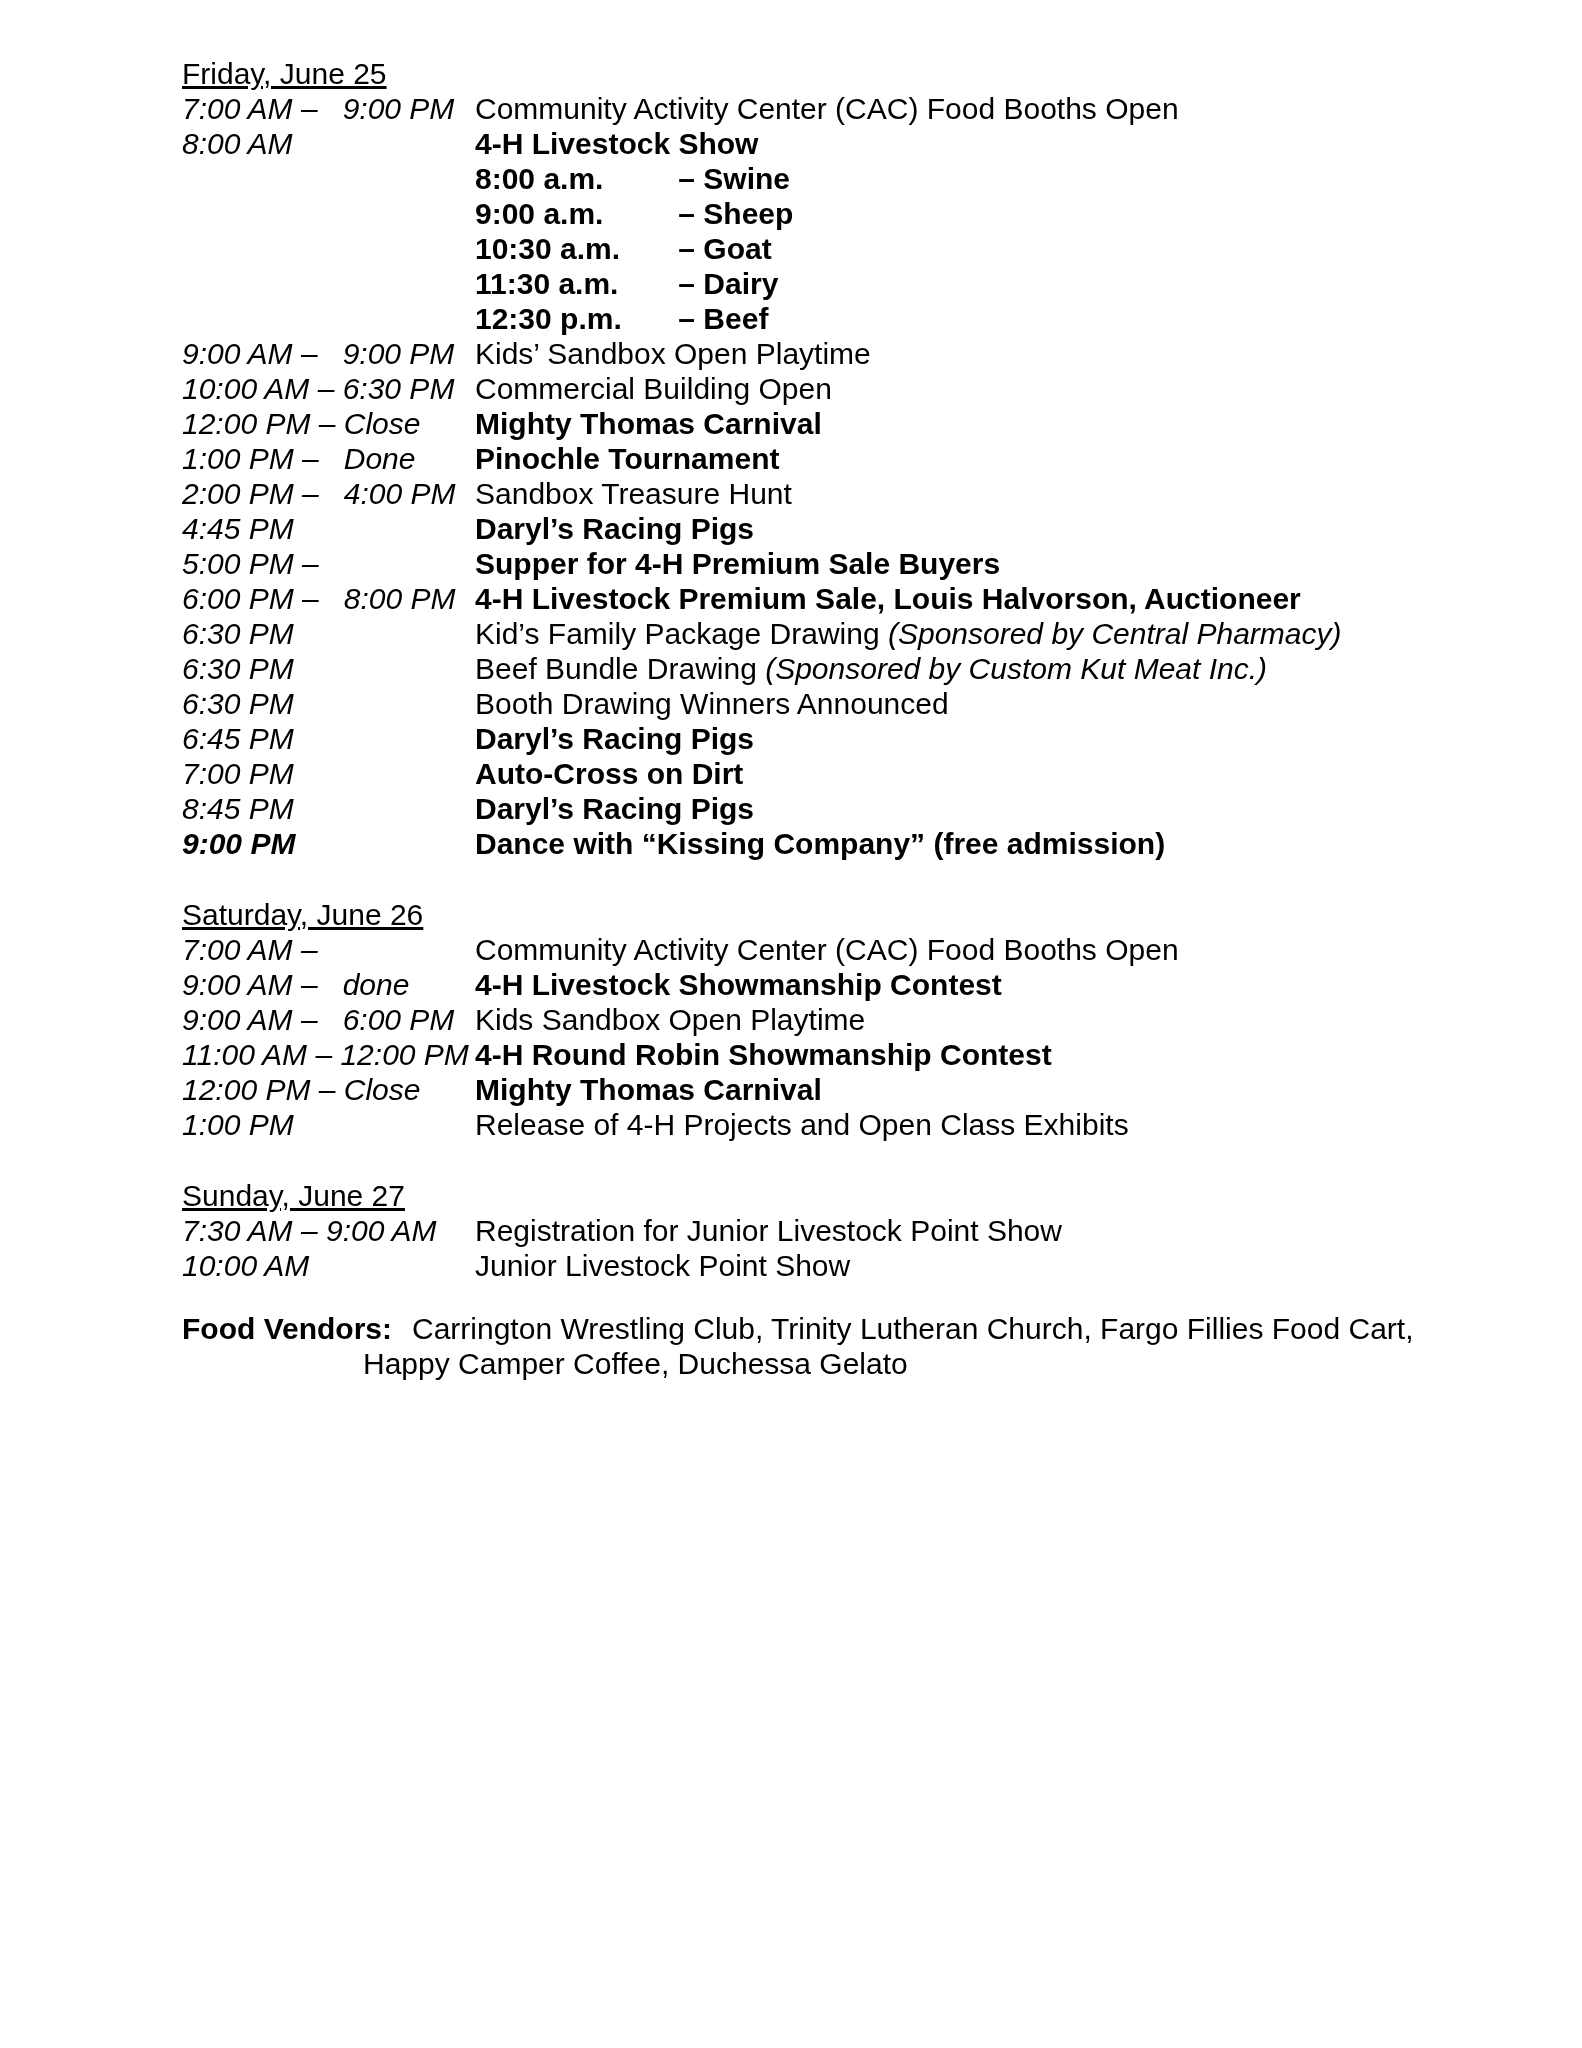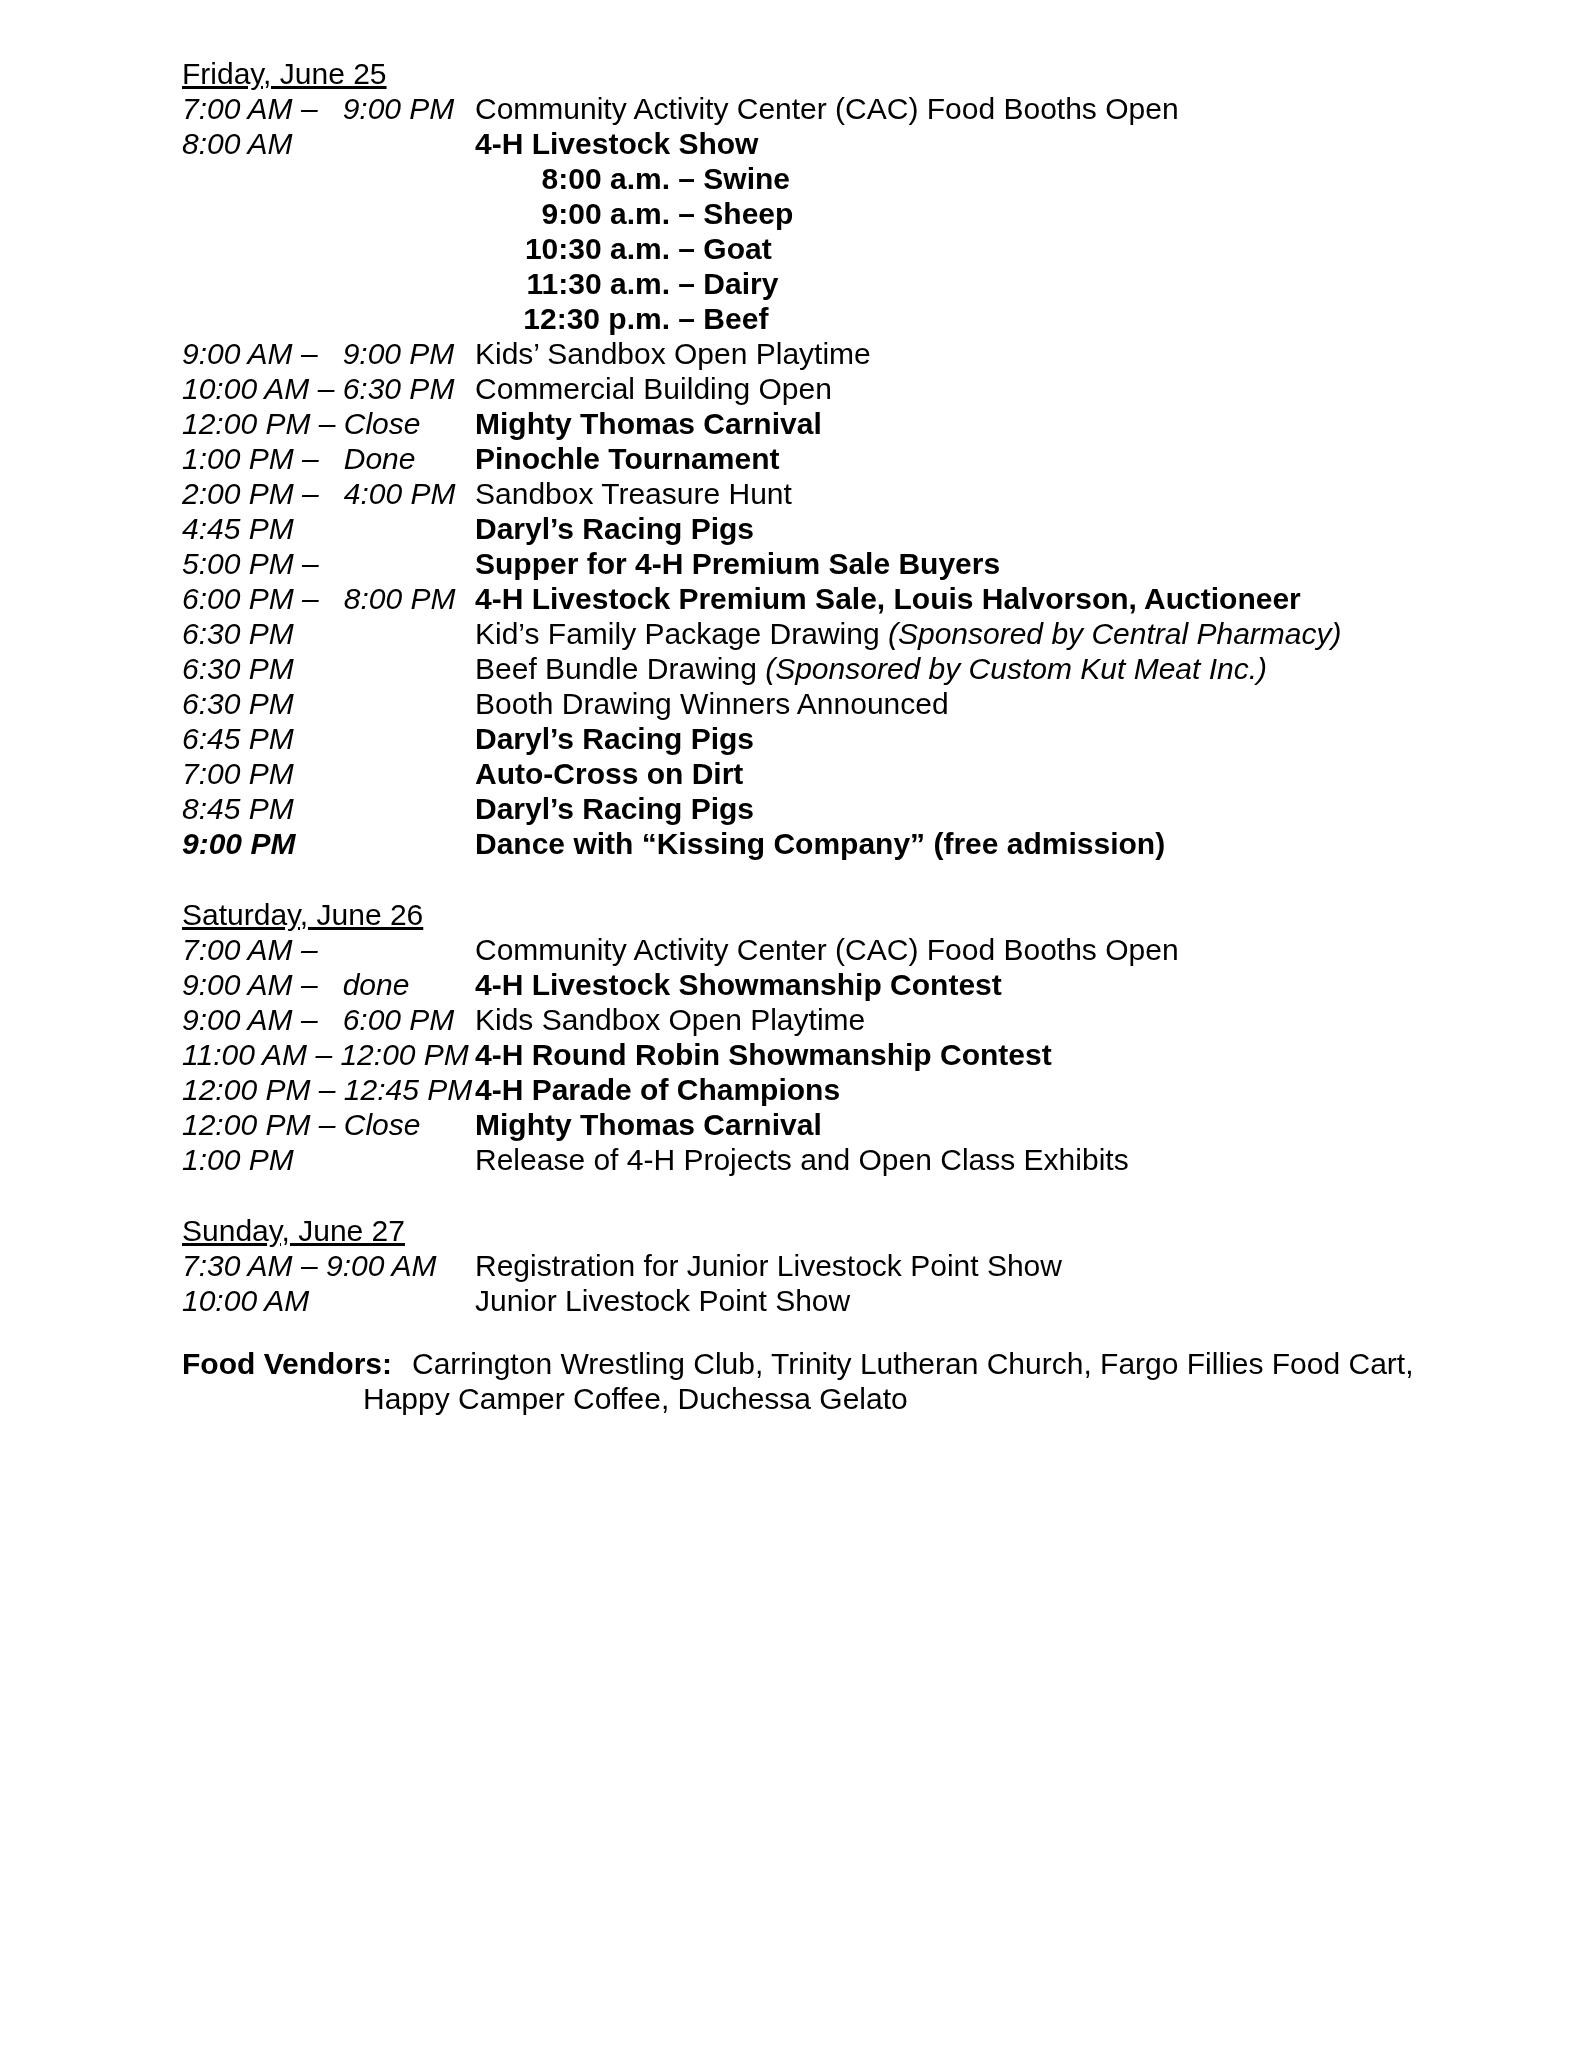--- a/index.html
+++ b/index.html
@@ -26,21 +26,20 @@
     white-space: pre;
     font-style: italic;
   }
   .event { flex: 1 1 auto; }
   .bold { font-weight: bold; }
   .note { font-style: italic; text-align: right; }
   .sub { }
   .sub-time {
     display: inline-block;
     width: 195px;
-    text-align: right;
     white-space: pre;
   }
   .food { margin-top: 28px; }
   .food-line1 { display: flex; }
   .food-label {
     font-weight: bold;
     white-space: pre;
     margin-right: 20px;
   }
   .food-line2 { padding-left: 181px; }
@@ -134,24 +133,20 @@
         </div>
         <div class="row">
           <span class="time">9:00 AM –   6:00 PM</span>
           <div class="event"><span>Kids Sandbox Open Playtime</span></div>
         </div>
         <div class="row">
           <span class="time">11:00 AM – 12:00 PM</span>
           <div class="event bold"><span>4-H Round Robin Showmanship Contest</span></div>
         </div>
         <div class="row">
-          <span class="time">12:00 PM – 12:45 PM</span>
-          <div class="event bold"><span>4-H Parade of Champions</span></div>
-        </div>
-        <div class="row">
           <span class="time">12:00 PM – Close</span>
           <div class="event bold"><span>Mighty Thomas Carnival</span></div>
         </div>
         <div class="row">
           <span class="time">1:00 PM</span>
           <div class="event"><span>Release of 4-H Projects and Open Class Exhibits</span></div>
         </div>
       </div>
       <div class="section">
         <div class="section-heading">Sunday, June 27</div>

